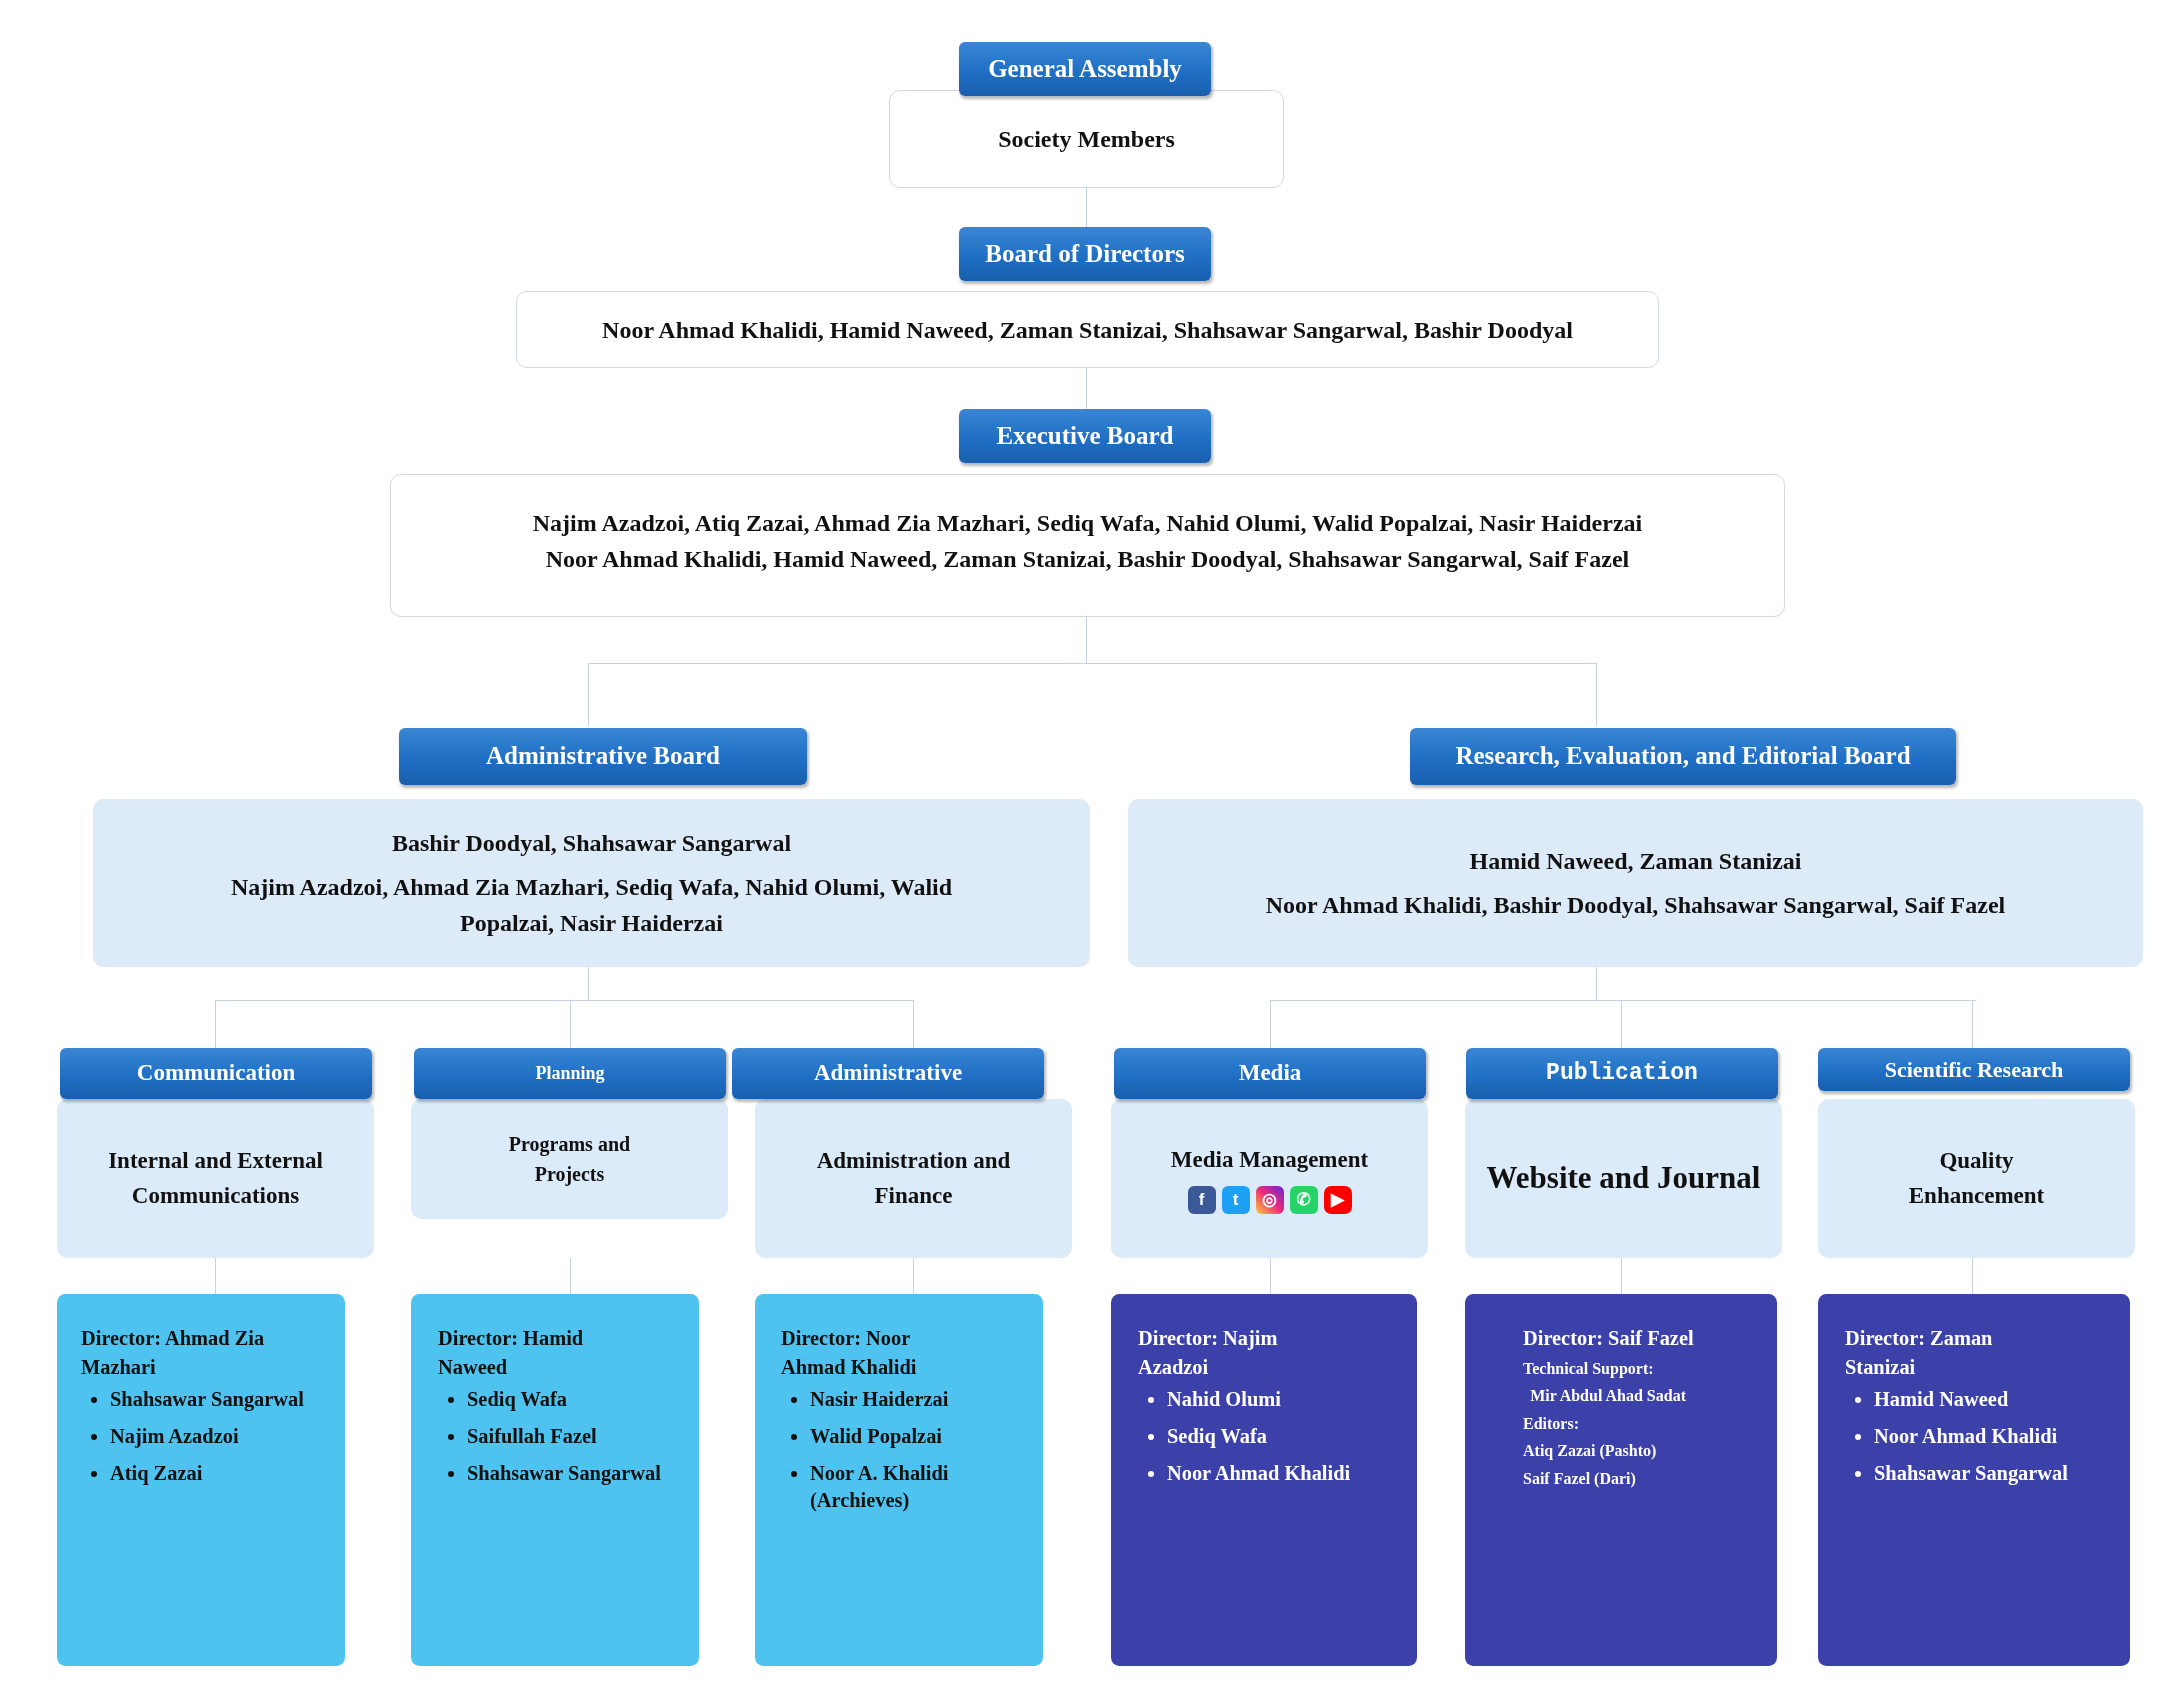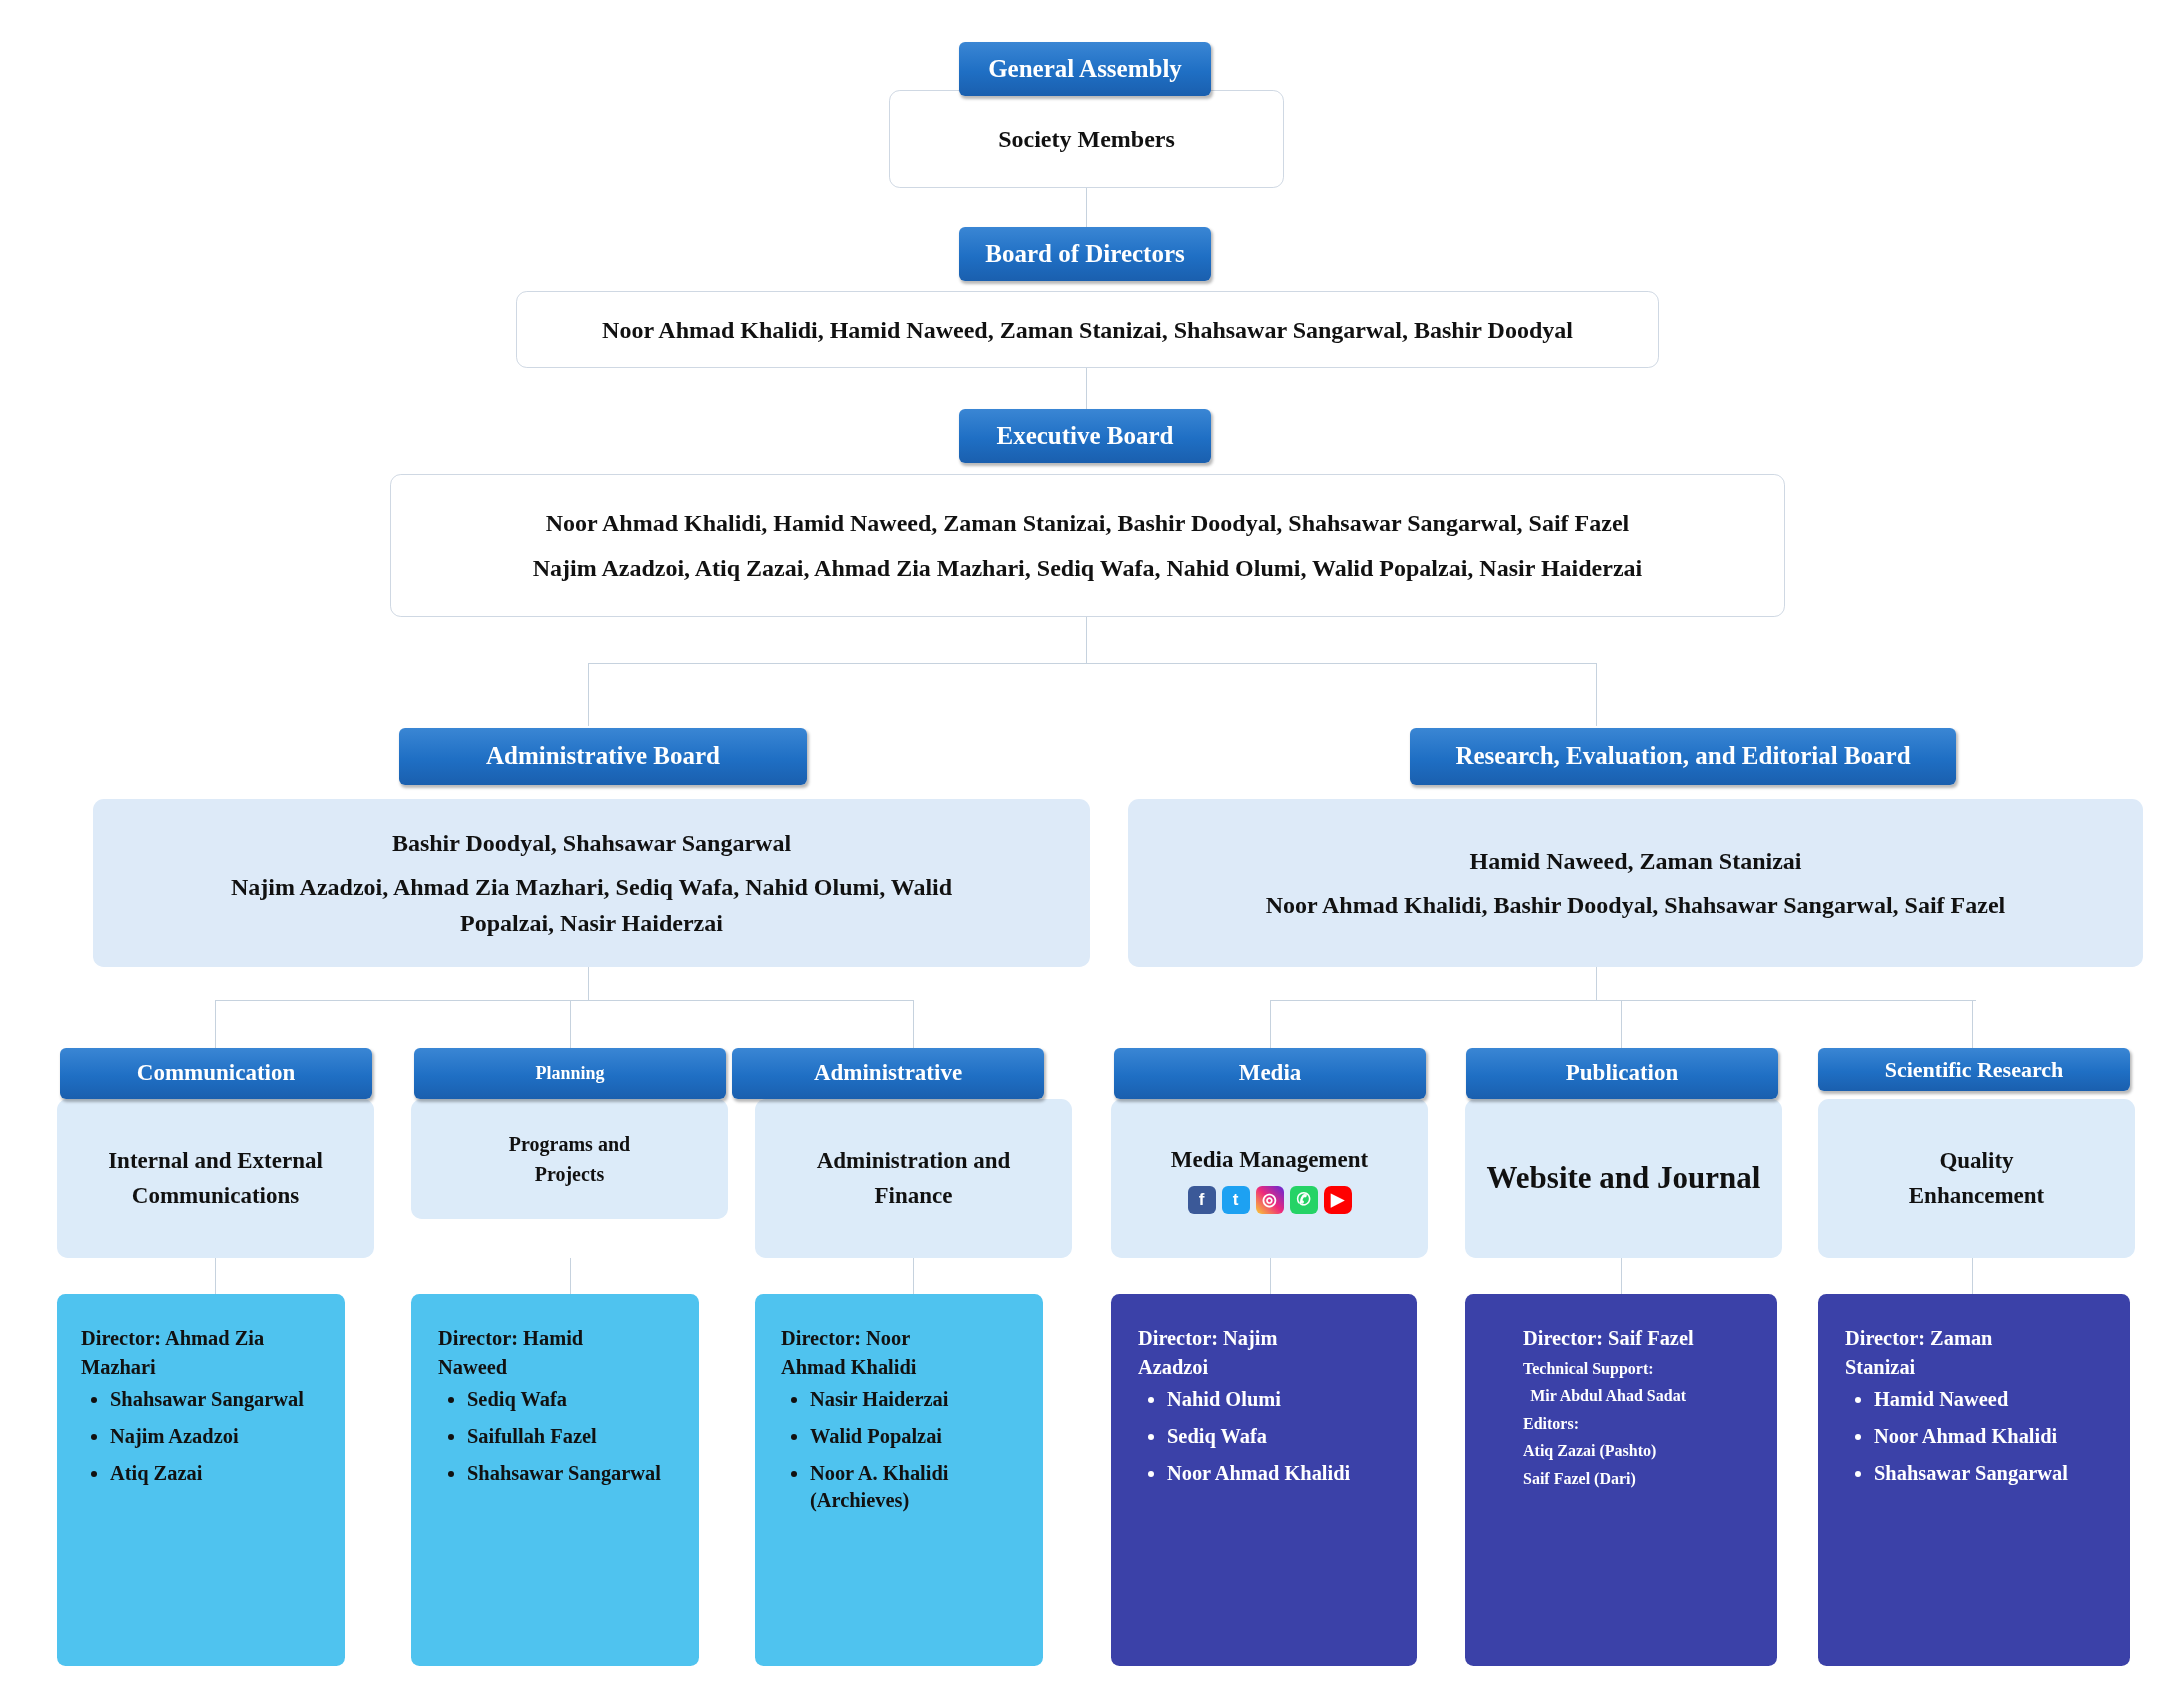--- a/index.html
+++ b/index.html
@@ -164,22 +164,22 @@
   </div>
 
   <div class="body-box outline" style="left:516px; top:291px; width:1141px; height:75px; font-size:24px; font-weight:bold;">
     <div>Noor Ahmad Khalidi, Hamid Naweed, Zaman Stanizai, Shahsawar Sangarwal, Bashir Doodyal</div>
   </div>
   <div class="hdr" style="left:959px; top:227px; width:252px; height:54px; font-size:25px;">
     <span>Board of Directors</span>
   </div>
 
   <div class="body-box outline" style="left:390px; top:474px; width:1393px; height:141px; font-size:24px; font-weight:bold;">
+    <div>Najim Azadzoi, Atiq Zazai, Ahmad Zia Mazhari, Sediq Wafa, Nahid Olumi, Walid Popalzai, Nasir Haiderzai</div>
     <div style="margin-bottom:8.4px;">Noor Ahmad Khalidi, Hamid Naweed, Zaman Stanizai, Bashir Doodyal, Shahsawar Sangarwal, Saif Fazel</div>
-    <div>Najim Azadzoi, Atiq Zazai, Ahmad Zia Mazhari, Sediq Wafa, Nahid Olumi, Walid Popalzai, Nasir Haiderzai</div>
   </div>
   <div class="hdr" style="left:959px; top:409px; width:252px; height:54px; font-size:25px;">
     <span>Executive Board</span>
   </div>
 
   <div class="body-box paleblue" style="left:93px; top:799px; width:997px; height:168px; font-size:24px; font-weight:bold;">
     <div style="margin-bottom:7.2px;">Bashir Doodyal, Shahsawar Sangarwal</div>
     <div>Najim Azadzoi, Ahmad Zia Mazhari, Sediq Wafa, Nahid Olumi, Walid</div>
     <div>Popalzai, Nasir Haiderzai</div>
   </div>
@@ -229,21 +229,21 @@
       <span class="soc soc-yt">▶</span>
     </div>
   </div>
   <div class="hdr" style="left:1114px; top:1048px; width:312px; height:51px; font-size:23px;">
     <span>Media</span>
   </div>
 
   <div class="body-box paleblue2" style="left:1465px; top:1099px; width:317px; height:159px; font-size:31px; font-weight:bold;">
     <div>Website and Journal</div>
   </div>
-  <div class="hdr" style="left:1466px; top:1048px; width:312px; height:51px; font-size:23px;">
+  <div class="hdr" style="left:1466px; top:1048px; width:312px; height:51px; font-size:23px;font-family:Liberation Mono, monospace;">
     <span>Publication</span>
   </div>
 
   <div class="body-box paleblue2" style="left:1818px; top:1099px; width:317px; height:159px; font-size:23px; font-weight:bold;">
     <div>Quality</div>
     <div>Enhancement</div>
   </div>
   <div class="hdr" style="left:1818px; top:1048px; width:312px; height:43px; font-size:22px;">
     <span>Scientific Research</span>
   </div>

